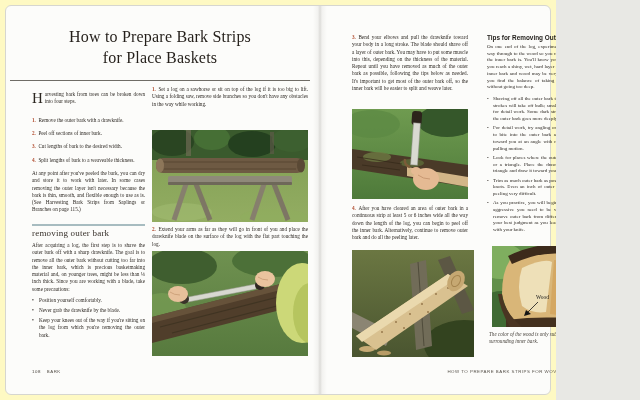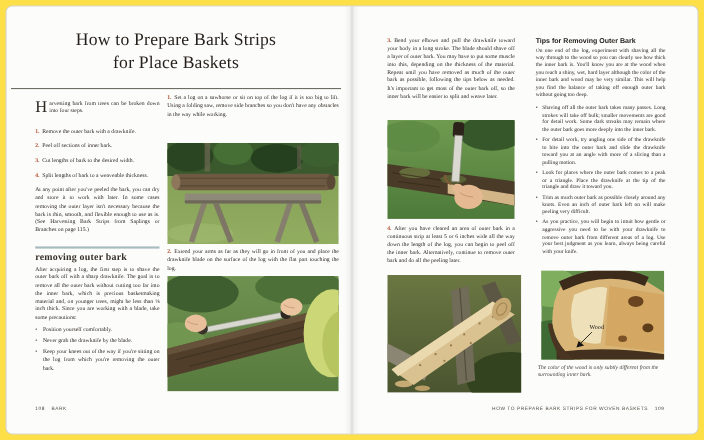--- a/index.html
+++ b/index.html
@@ -1,30 +1,30 @@
 <!DOCTYPE html>
 <html><head>
 <meta charset="utf-8">
 <style>
   html,body{margin:0;padding:0;background:#e8e8e4;}
-  .stage{position:relative;width:640px;height:400px;background:#fde047;overflow:hidden;
+  .stage{position:relative;width:556px;height:400px;background:#fef9c3;overflow:hidden;
          font-family:"Liberation Serif","DejaVu Serif",serif;color:#2d2823;}
   .paper{position:absolute;inset:5px;background:#fcfcfa;border:1px solid #d6d6d0;border-radius:6px;}
   .gutter{position:absolute;left:313px;top:6px;bottom:6px;width:14px;
           background:linear-gradient(90deg,rgba(60,55,45,0) 0%,rgba(60,55,45,.05) 35%,rgba(60,55,45,.16) 50%,rgba(60,55,45,.05) 65%,rgba(60,55,45,0) 100%);}
   .b{position:absolute;font-size:5.2px;line-height:7.3px;text-align:justify;color:#2d2823;}
   .title{position:absolute;left:10px;top:27px;width:300px;text-align:center;
          font-size:16px;line-height:20.5px;color:#241f1a;letter-spacing:.2px;}
   .trule{position:absolute;left:10px;top:80px;width:300px;height:1px;background:#6f6c66;}
   .dropcap{float:left;font-size:15px;line-height:12.5px;padding:1px 2px 0 0;color:#2b2620;}
   .num{color:#b04a2c;font-weight:bold;margin-right:2.5px;}
   .lstep{margin-bottom:5.9px;}
   .srule{position:absolute;left:32px;top:224px;width:113px;height:2px;background:#a7bcc0;}
   .shead{position:absolute;left:32px;top:228px;width:113px;font-size:9px;line-height:11px;
-         font-weight:bold;color:#37302a;letter-spacing:.2px;text-align:left;}
+         font-weight:normal;color:#37302a;letter-spacing:.2px;text-align:left;}
   .bullet{display:flex;margin-bottom:2.8px;}
   .bullet .dot{flex:0 0 7px;width:7px;}
   .bullet .bt{flex:1;text-align:justify;}
   .tipshead{position:absolute;left:487px;top:34px;width:118px;font-family:"Liberation Sans",sans-serif;
             font-size:6.4px;line-height:7px;font-weight:bold;color:#1f1c18;text-align:left;}
   .tips{font-size:5px;line-height:6.7px;}
   .tipbullet{display:flex;margin-bottom:2.6px;}
   .tipbullet .dot{flex:0 0 6px;width:6px;}
   .tipbullet .bt{flex:1;text-align:justify;}
   .caption{position:absolute;left:489px;top:331px;width:115px;font-style:italic;

